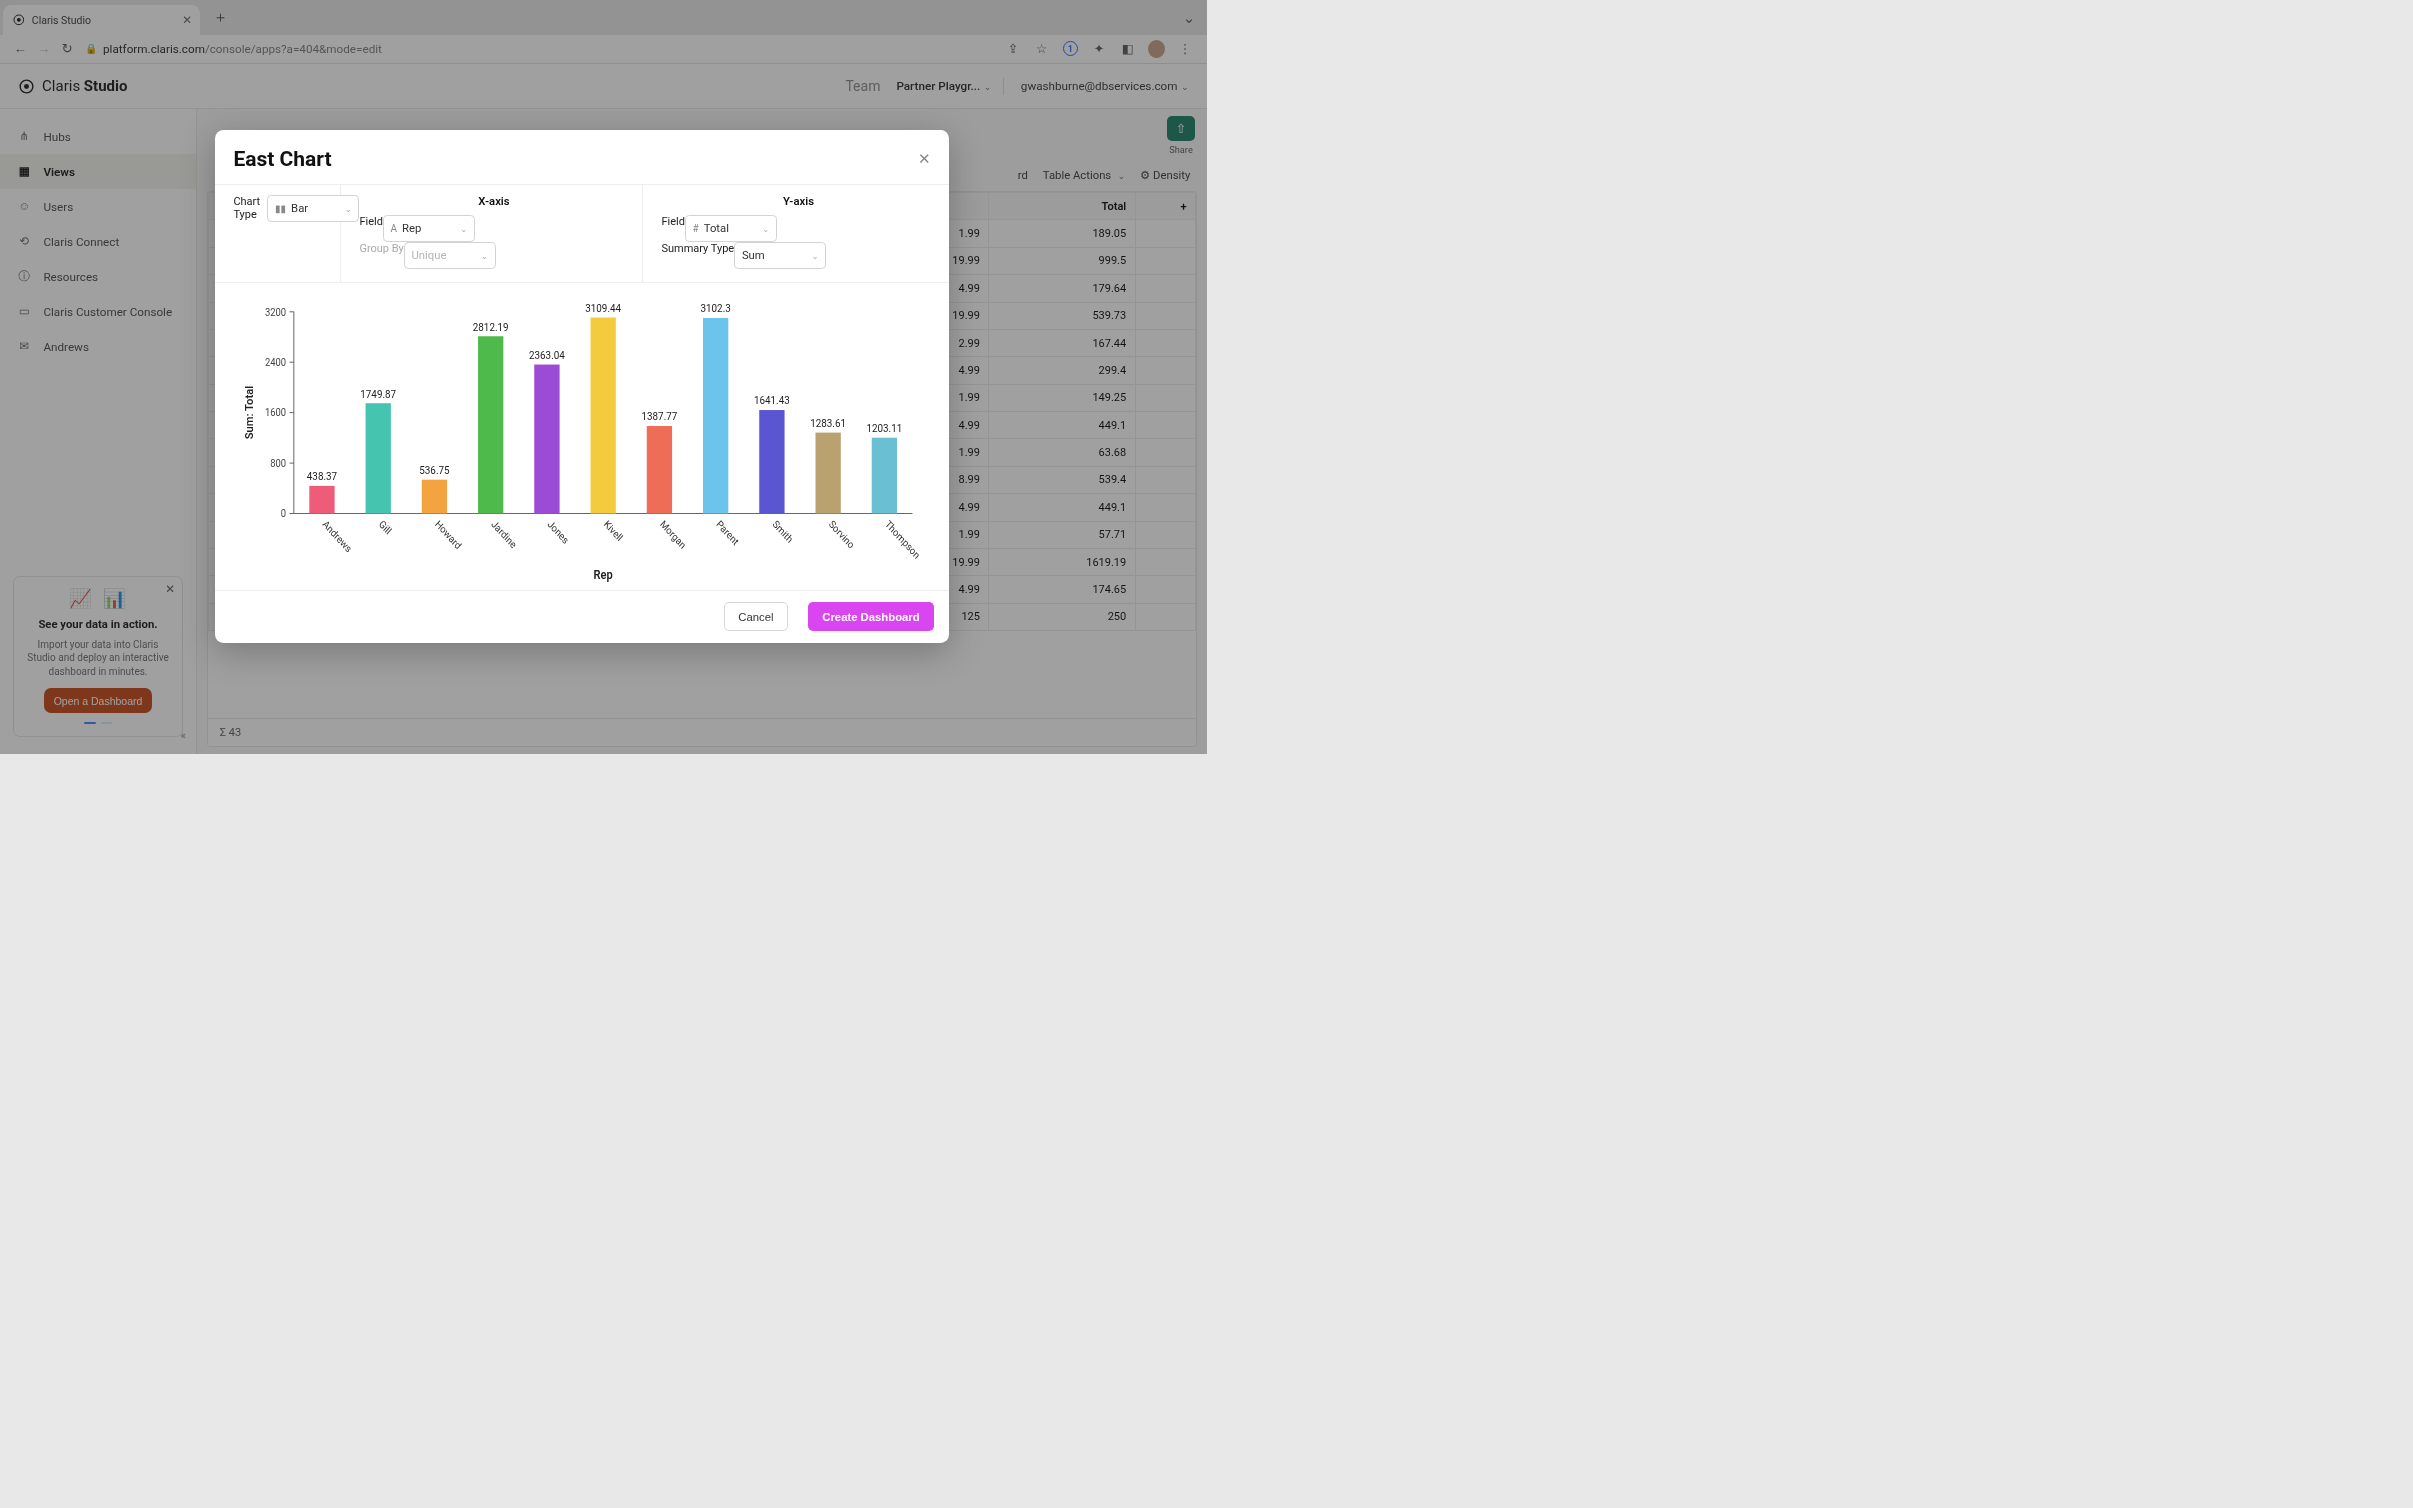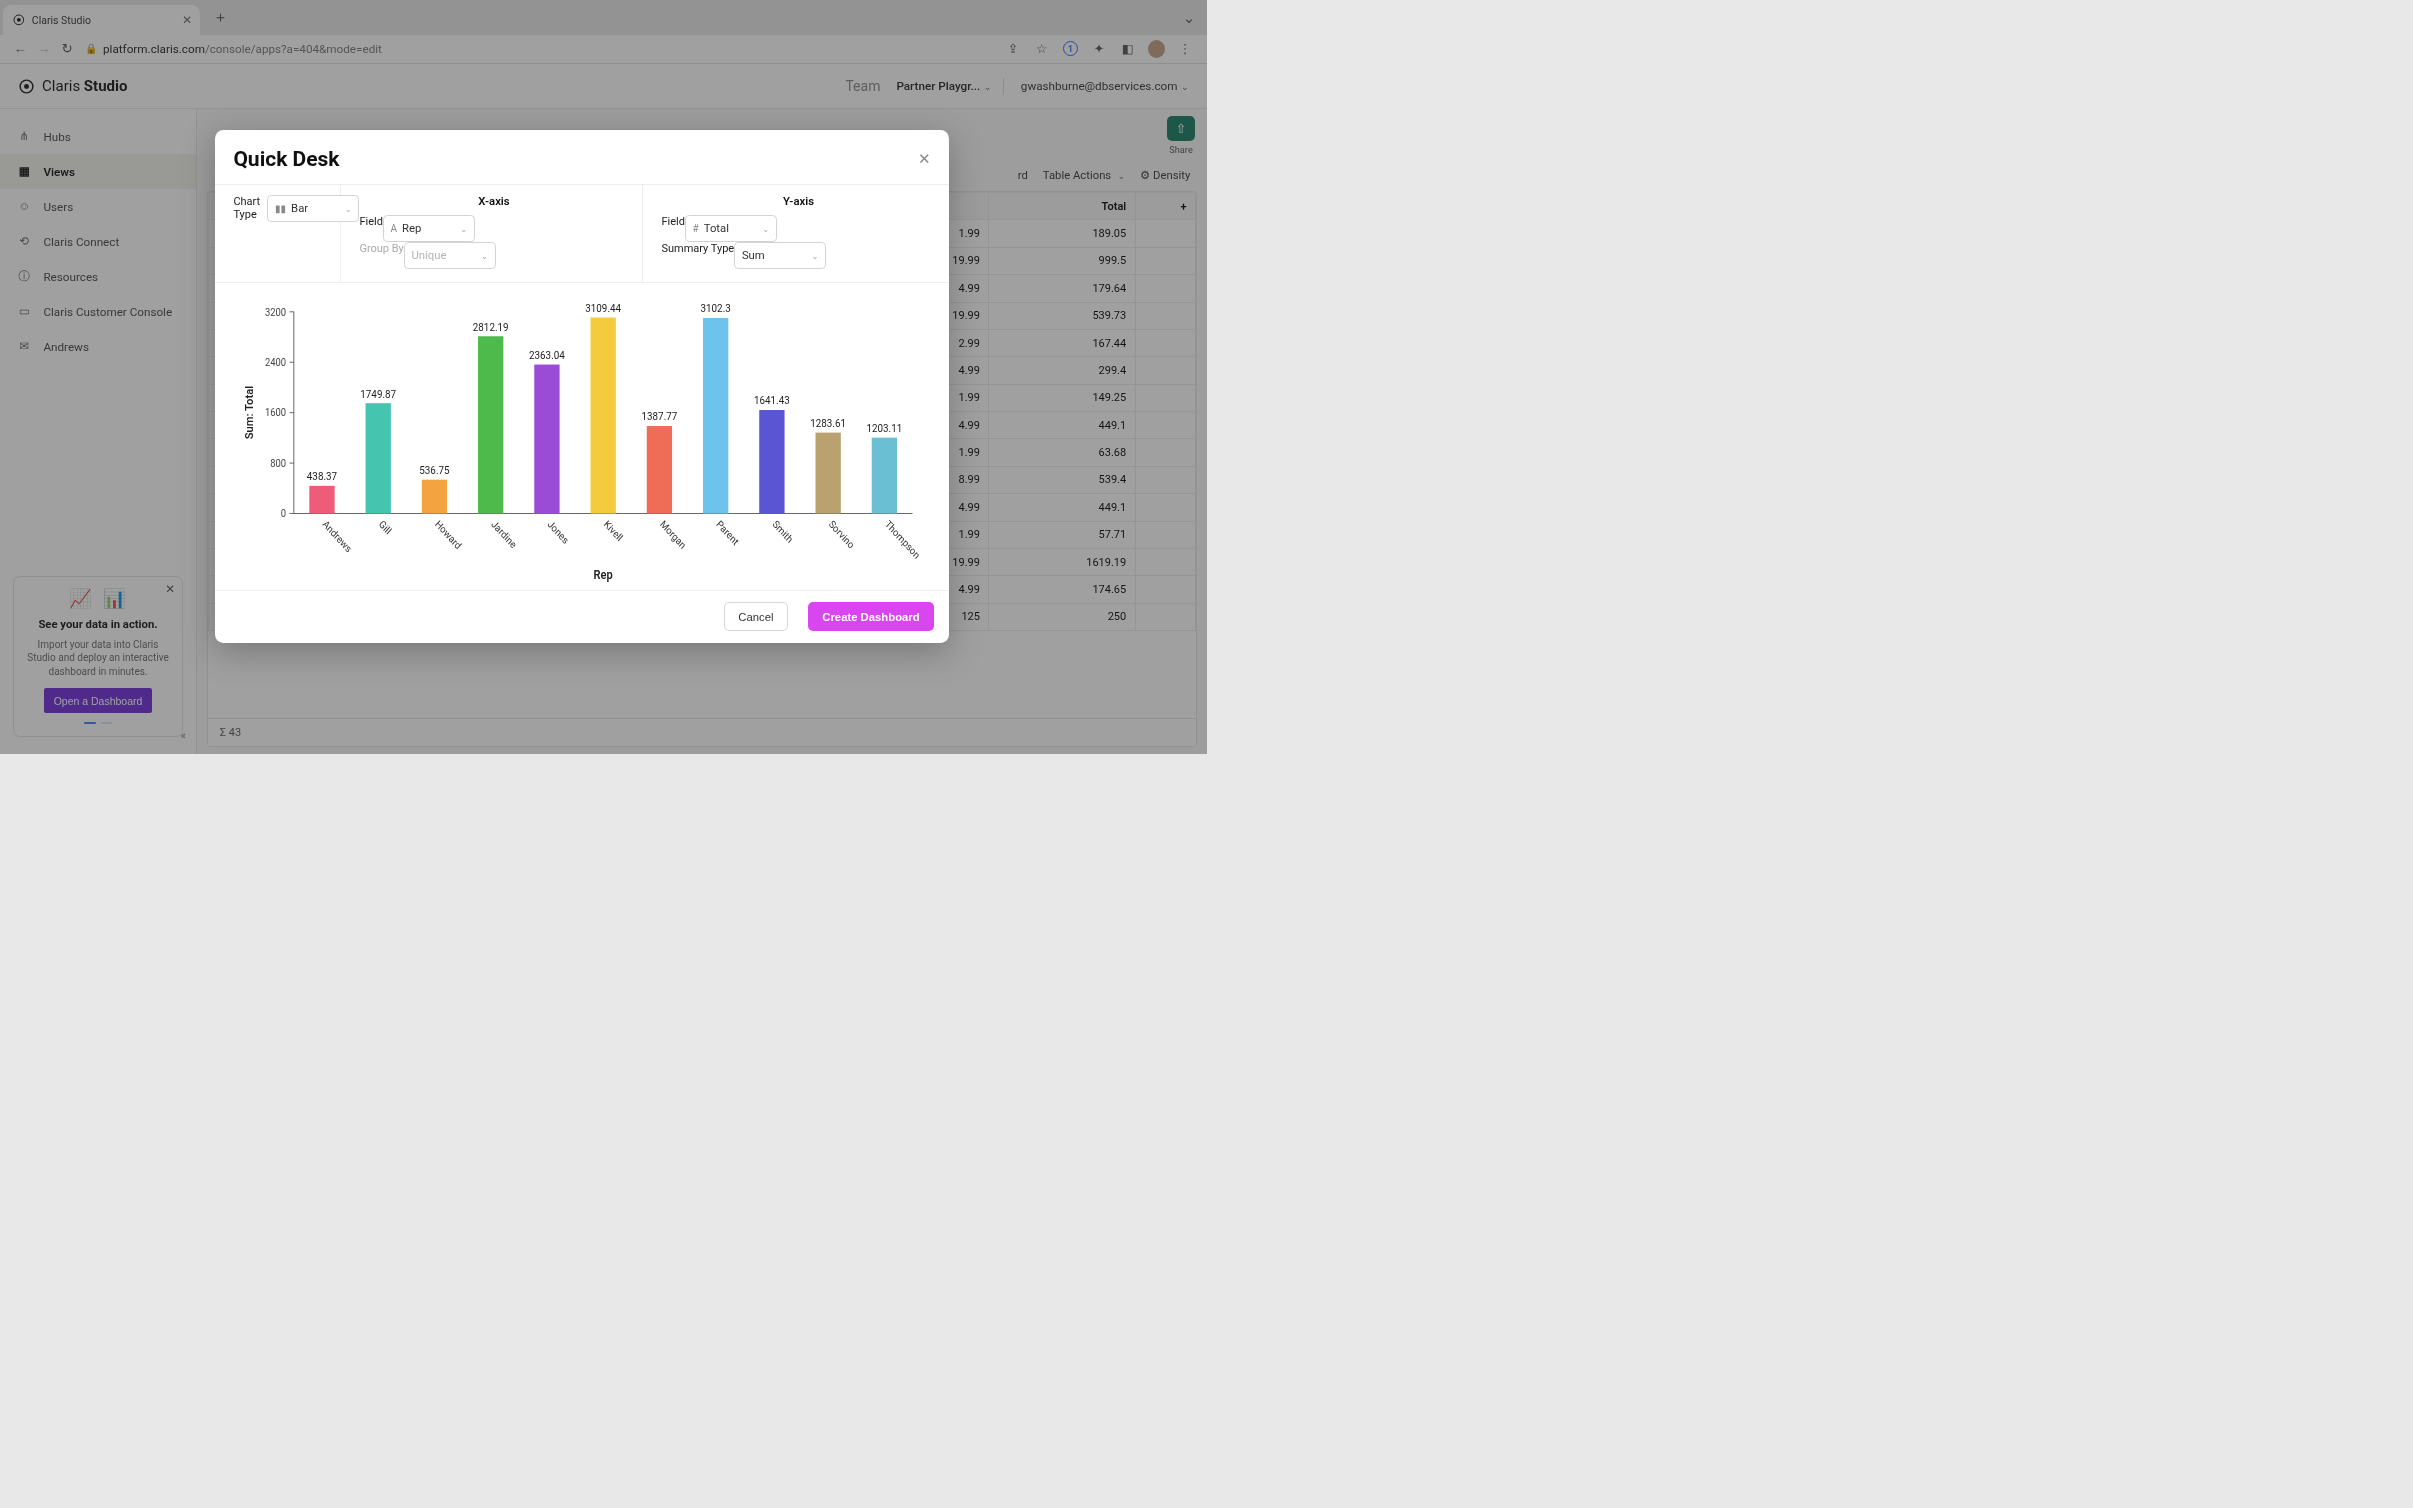--- a/index.html
+++ b/index.html
@@ -48,21 +48,21 @@
     .side-item{ display:flex; align-items:center; height:35px; padding:0 15px; font-size:11.7px; color:#444; cursor:pointer;}
     .side-item.active{ background:#f2f2ed; color:#111; font-weight:600;}
     .side-ico{ width:18.4px; height:18.4px; margin-right:10px; display:flex; align-items:center; justify-content:center; color:#666;}
     .side-item.active .side-ico{color:#111;}
     .promo{ margin:auto 13.4px 17px; border:0.8px solid #e2e2e2; border-radius:6.7px; padding:11.7px 10px; text-align:center; position:relative; font-size:10.5px; color:#555;}
     .promo-close{position:absolute;top:5px;right:6.7px;font-size:11.7px;color:#555;cursor:pointer;}
     .promo-icons{ display:flex; gap:11.7px; justify-content:center; margin-bottom:8.4px;}
     .promo-icons span{color:#1ea37d;font-size:18.4px;}
     .promo h4{font-size:11.3px;color:#111;margin-bottom:6.7px;font-weight:700;}
     .promo p{font-size:10px;line-height:1.35;color:#6a6a6a;margin-bottom:10px;}
-    .promo button{ background:#6d28d9; color:#fff; border:none; border-radius:2px; padding:6.7px 10px; font-size:10.5px; font-weight:500; cursor:pointer;}
+    .promo button{ background:#c2410c; color:#fff; border:none; border-radius:7px; padding:6.7px 10px; font-size:10.5px; font-weight:500; cursor:pointer;}
     .indicator{margin-top:8.4px;display:flex;justify-content:center;gap:5px;}
     .indicator span{width:11.7px;height:2.5px;background:#3b82f6;border-radius:1.7px;}
     .indicator span.off{background:#d8e6ff;}
     .collapse{ position:absolute; bottom:11.7px; right:10px; font-size:11.7px; color:#777;}
 
     
     .main{ position:absolute; top:109px; left:197px; right:0; bottom:0; background:#fafafa; padding:8.4px 11.7px;}
     .share-box{ position:absolute; top:6.7px; right:11.7px; text-align:center;}
     .share-btn{ background:#107a5e; color:#fff; border:none; border-radius:5px; width:28.5px; height:25px; font-size:12.6px; cursor:pointer;}
     .share-lbl{font-size:9.2px;color:#555;margin-top:3.4px;}
@@ -401,21 +401,21 @@
           </tr>
         </tbody>
       </table>
     <div class="sumrow">Σ 43</div>
   </div>
 </div>
 
 <div class="overlay"></div>
 <div class="modal">
   <div class="modal-head">
-    <div class="modal-title">Quick Desk</div>
+    <div class="modal-title">East Chart</div>
     <div class="modal-x">✕</div>
   </div>
   <div class="modal-controls">
     <div class="ctrl-col">
       <div class="field-block">
         <span class="field-lbl">Chart Type</span>
         <div class="select">
             <span><span class="sel-ico">▮▮</span><span>Bar</span></span>
             <span class="sel-caret">⌄</span>
           </div>

